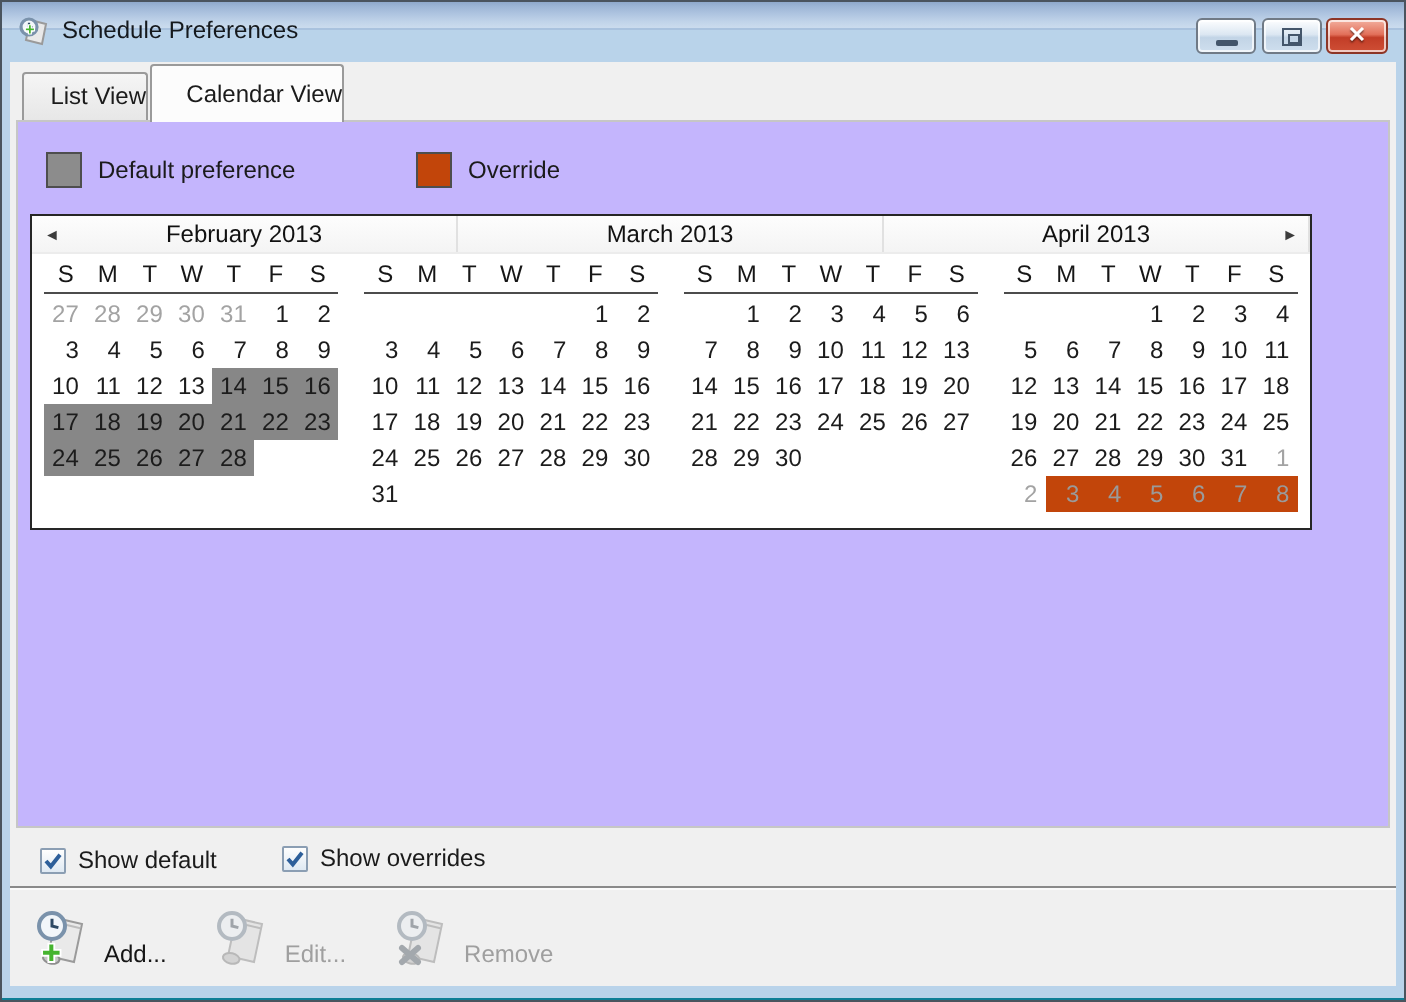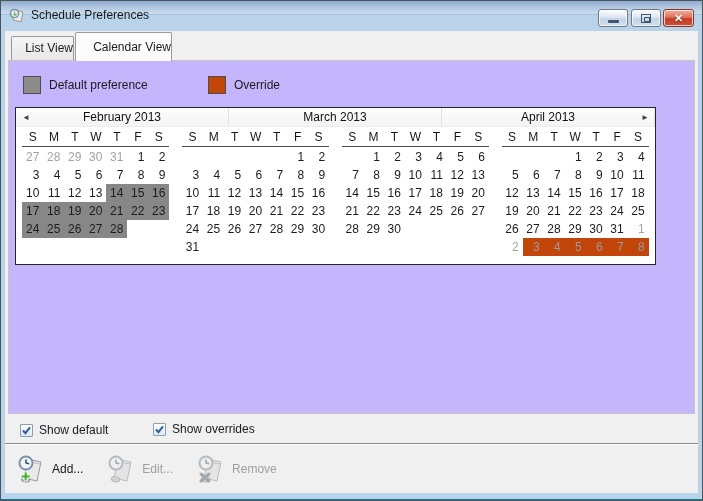--- a/index.html
+++ b/index.html
@@ -96,36 +96,36 @@
     border-bottom:1px solid #4c4c4c; padding-bottom:2px; margin-bottom:1px;
   }
   .dow span { text-align:center; font-size:12px; color:#161616; }
   .weeks { display:grid; grid-template-columns:repeat(7,21px); grid-auto-rows:18px; }
   .cell { text-align:right; padding-right:4px; font-size:12px; line-height:18px; color:#1c1c1c; }
   .cell.muted { color:#a3a3a3; }
 
   
   .check-row-item { position:absolute; top:390px; height:16px; display:flex; align-items:center; gap:6px; }
   .check-default { left:15px;align-items:flex-end; }
-  .check-overrides { left:148px; }
+  .check-overrides { left:136px; }
   .checkbox {
     width:13px; height:13px; border:1px solid #8b9eb3; border-radius:1px;
     background:linear-gradient(#fefefe,#dfe9f3);
     display:flex; align-items:center; justify-content:center;
   }
   .check-label { font-size:12px; color:#1b1b1b; white-space:nowrap; }
 
   
   .toolbar-sep { position:absolute; left:0; right:0; top:412px; height:2px;
     background:linear-gradient(#8a8a8a 0 50%, #fbfbfb 50% 100%); }
   .toolbar {
     position:absolute; left:0; right:0; top:414px; bottom:0;
     display:flex; align-items:center; padding-left:12px; gap:24px; background:#f0f0f0;
   }
-  .tb-btn { display:flex; align-items:center; gap:5px; font-size:12px; color:#161616; cursor:default; }
+  .tb-btn { display:flex; align-items:flex-end; gap:5px; font-size:12px; color:#161616; cursor:default; }
   .tb-btn.disabled { color:#9f9f9f; }
 
   .ico { width:30px; height:30px; }
   .p-scroll { fill:#e9e9e9; stroke:#9a9a9a; stroke-width:1; }
   .p-scrolledge { stroke:#bdbdbd; stroke-width:1; fill:none; }
   .p-roll { fill:#c6c6c6; stroke:#8f8f8f; stroke-width:1; }
   .p-clockface { fill:#f2f6fa; stroke:#7a92ab; stroke-width:2; }
   .p-hands { stroke:#2e4964; stroke-width:1.5; fill:none; }
   .p-plus { fill:#46b42f; stroke:#ffffff; stroke-width:1; }
   .p-xmark { stroke:#a3a8ad; stroke-width:3; stroke-linecap:round; }

